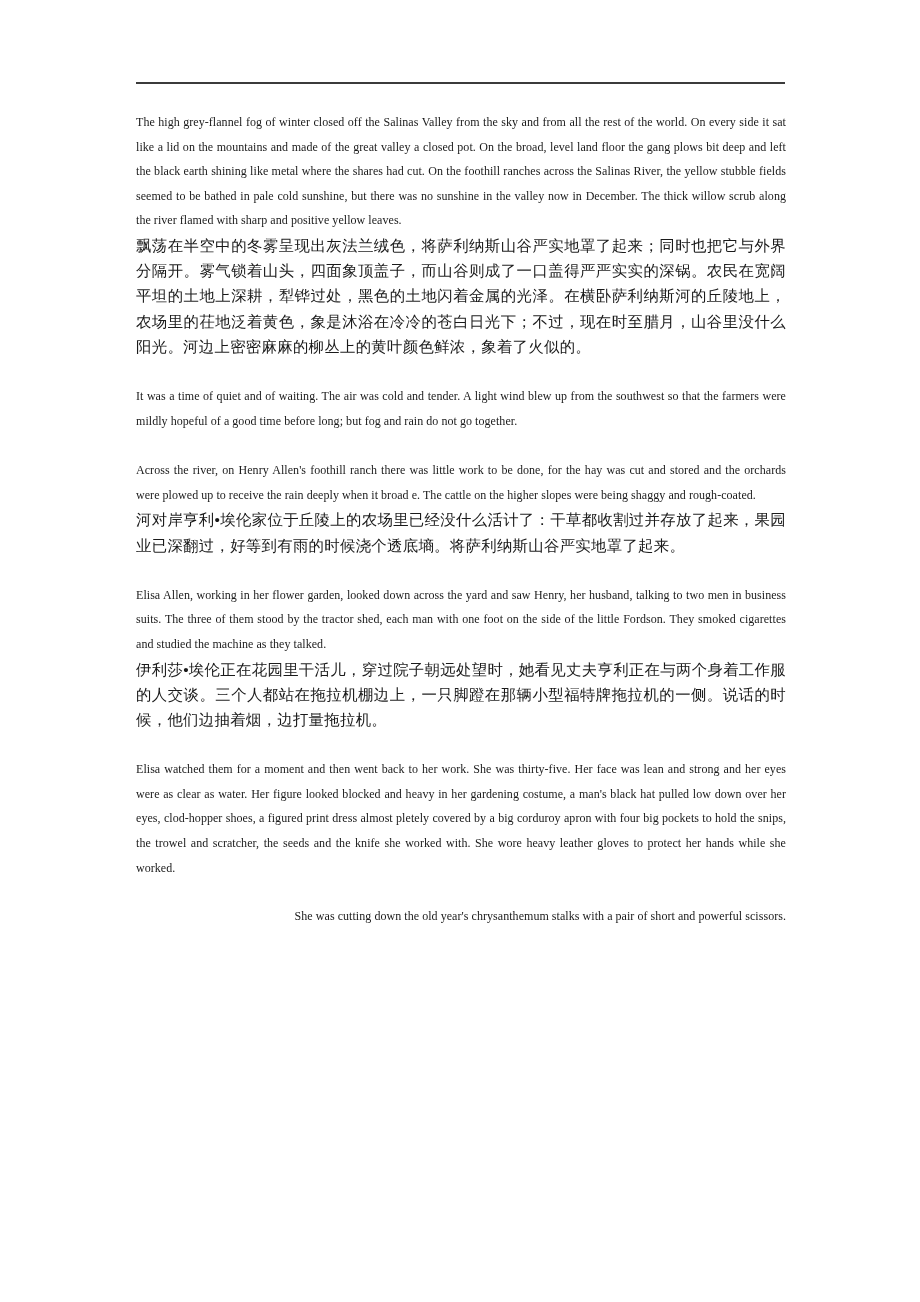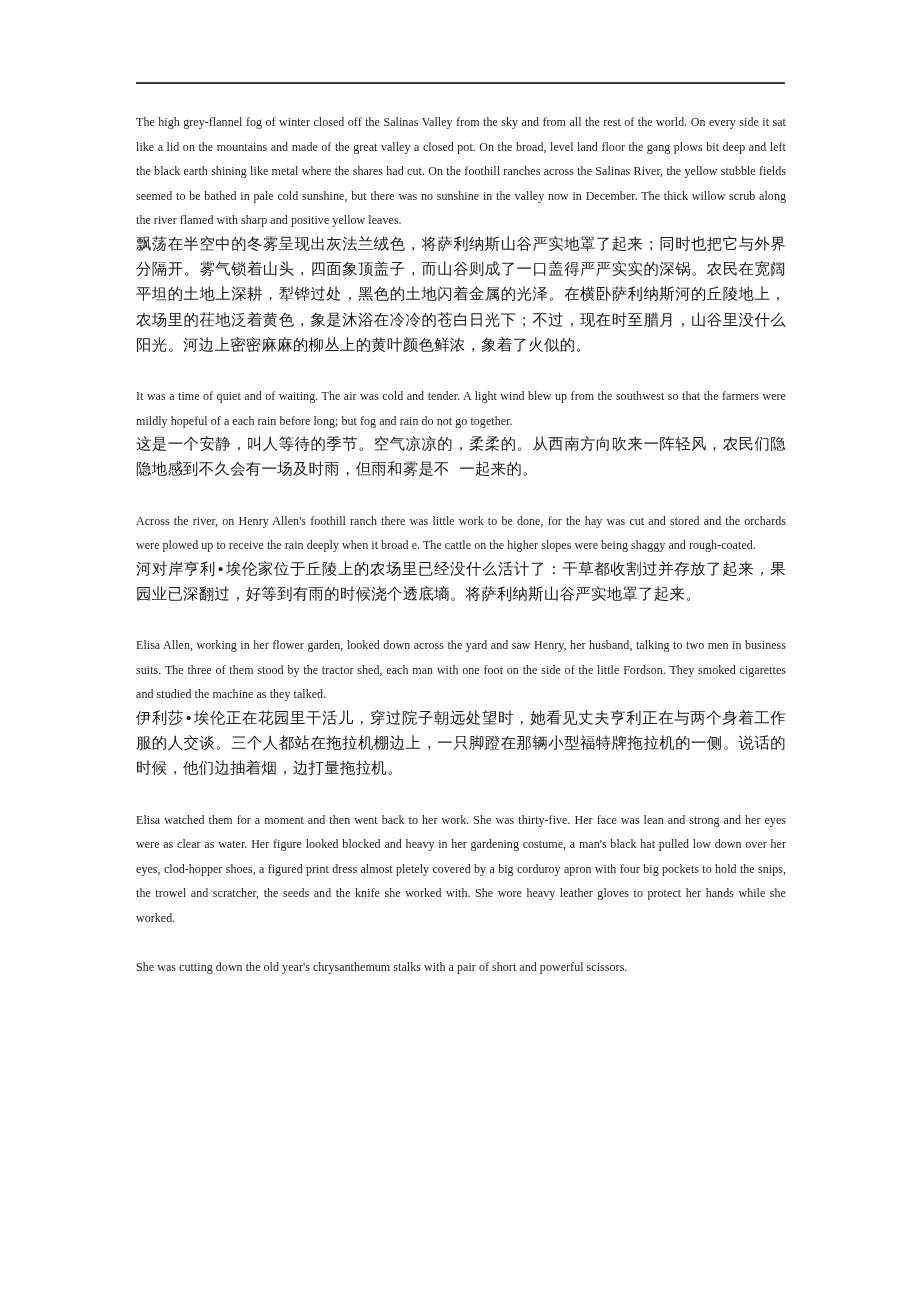--- a/index.html
+++ b/index.html
@@ -42,59 +42,59 @@
   .en {
     font-family: "Liberation Serif", "DejaVu Serif", serif;
     font-size: 12px;
     line-height: 24.6px;
     text-align: justify;
     text-justify: inter-word;
     letter-spacing: 0.05px;
     color: #1a1a1a;
   }
   .zh {
-    font-family: Liberation Mono, monospace;
+    font-family: Liberation Sans, sans-serif;
     font-size: 15.4px;
     line-height: 25.2px;
     text-align: justify;
     color: #1a1a1a;
     letter-spacing: 0.3px;
   }
   .block {
     margin-bottom: 0;
   }
   .gap {
     height: 25px;
   }
   .gap-sm {
     height: 24px;
   }
   .last-line {
-    text-align: left;
+    text-align: right;
+    margin-left: 20px;
   }
 </style>
 </head>
 <body>
 
 <div class="page">
 
   <div class="header-rule"></div>
 
   <div class="content">
 
     <div class="block">
       <p class="en">The high grey-flannel fog of winter closed off the Salinas Valley from the sky and from all the rest of the world. On every side it sat like a lid on the mountains and made of the great valley a closed pot. On the broad, level land floor the gang plows bit deep and left the black earth shining like metal where the shares had cut. On the foothill ranches across the Salinas River, the yellow stubble fields seemed to be bathed in pale cold sunshine, but there was no sunshine in the valley now in December. The thick willow scrub along the river flamed with sharp and positive yellow leaves.</p>
       <p class="zh">飘荡在半空中的冬雾呈现出灰法兰绒色，将萨利纳斯山谷严实地罩了起来；同时也把它与外界分隔开。雾气锁着山头，四面象顶盖子，而山谷则成了一口盖得严严实实的深锅。农民在宽阔平坦的土地上深耕，犁铧过处，黑色的土地闪着金属的光泽。在横卧萨利纳斯河的丘陵地上，农场里的茌地泛着黄色，象是沐浴在冷冷的苍白日光下；不过，现在时至腊月，山谷里没什么阳光。河边上密密麻麻的柳丛上的黄叶颜色鲜浓，象着了火似的。</p>
     </div>
 
     <div class="gap"></div>
 
     <div class="block">
-      <p class="en">It was a time of quiet and of waiting. The air was cold and tender. A light wind blew up from the southwest so that the farmers were mildly hopeful of a each rain before long; but fog and rain do not go together.</p>
-      <p class="zh">这是一个安静，叫人等待的季节。空气凉凉的，柔柔的。从西南方向吹来一阵轻风，农民们隐隐地感到不久会有一场及时雨，但雨和雾是不 一起来的。</p>
+      <p class="en">It was a time of quiet and of waiting. The air was cold and tender. A light wind blew up from the southwest so that the farmers were mildly hopeful of a good time before long; but fog and rain do not go together.</p>
     </div>
 
     <div class="gap"></div>
 
     <div class="block">
       <p class="en">Across the river, on Henry Allen's foothill ranch there was little work to be done, for the hay was cut and stored and the orchards were plowed up to receive the rain deeply when it broad e. The cattle on the higher slopes were being shaggy and rough-coated.</p>
       <p class="zh">河对岸亨利•埃伦家位于丘陵上的农场里已经没什么活计了：干草都收割过并存放了起来，果园业已深翻过，好等到有雨的时候浇个透底墒。将萨利纳斯山谷严实地罩了起来。</p>
     </div>
 
     <div class="gap"></div>

